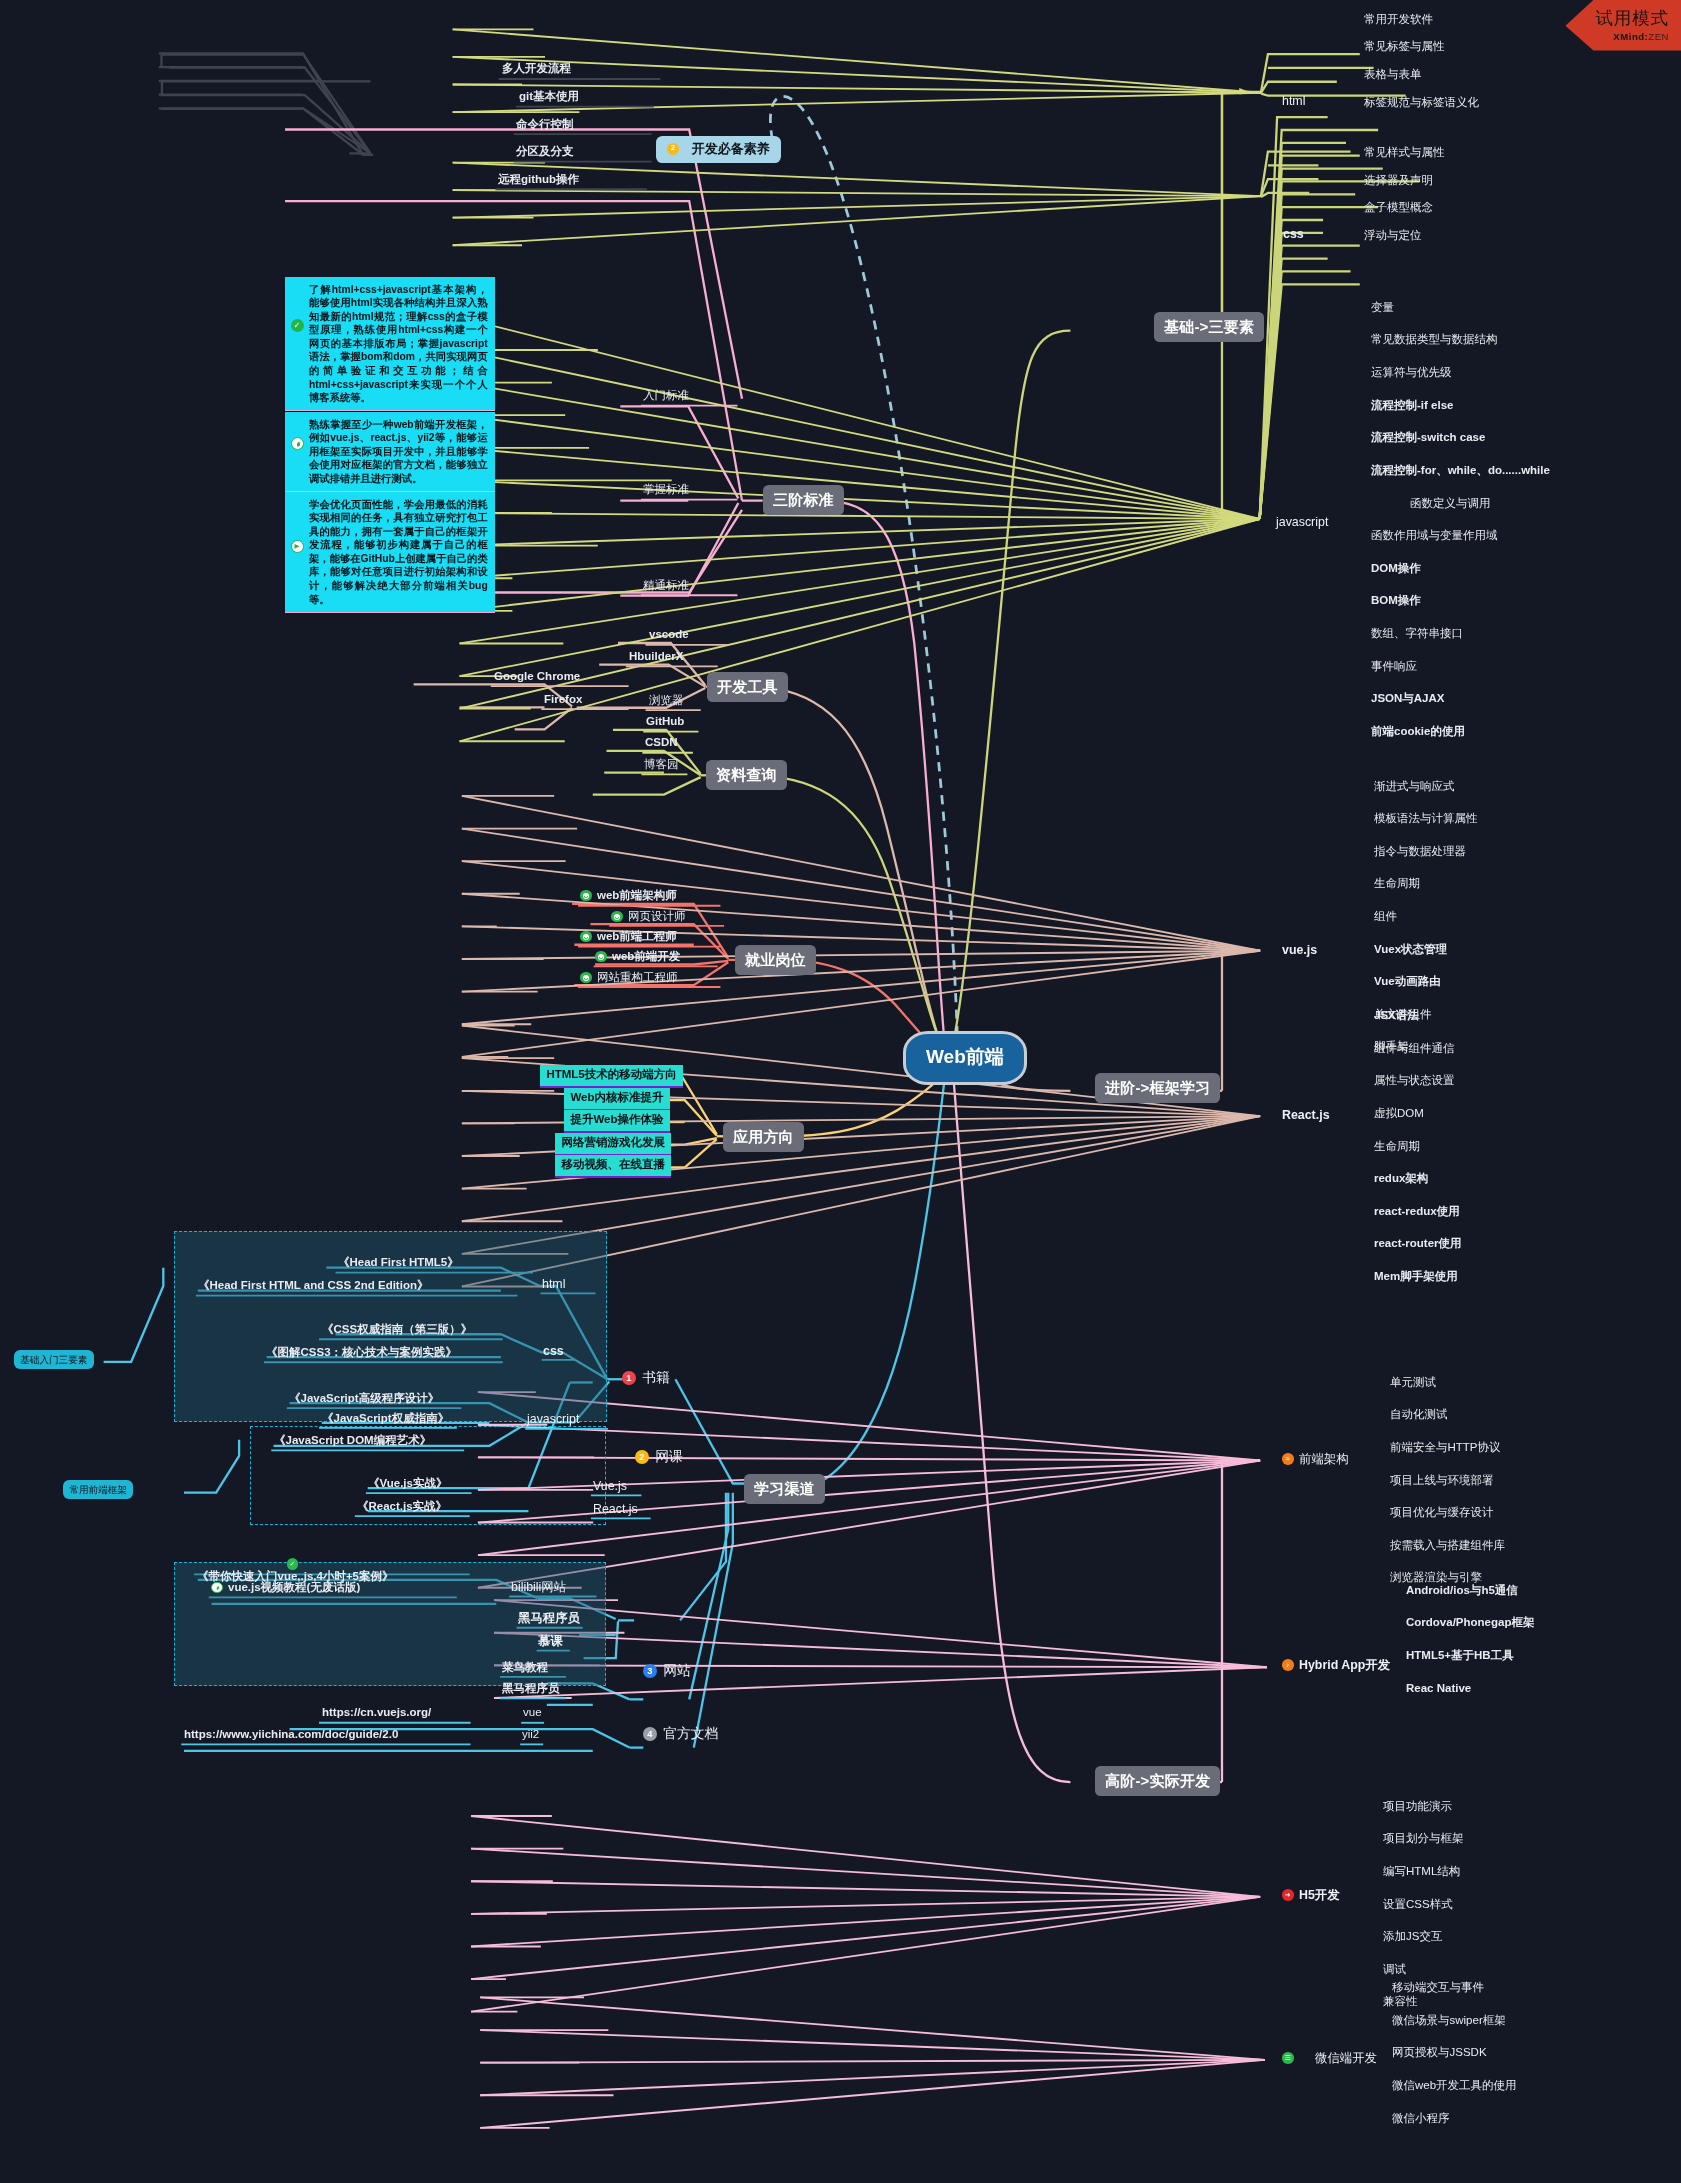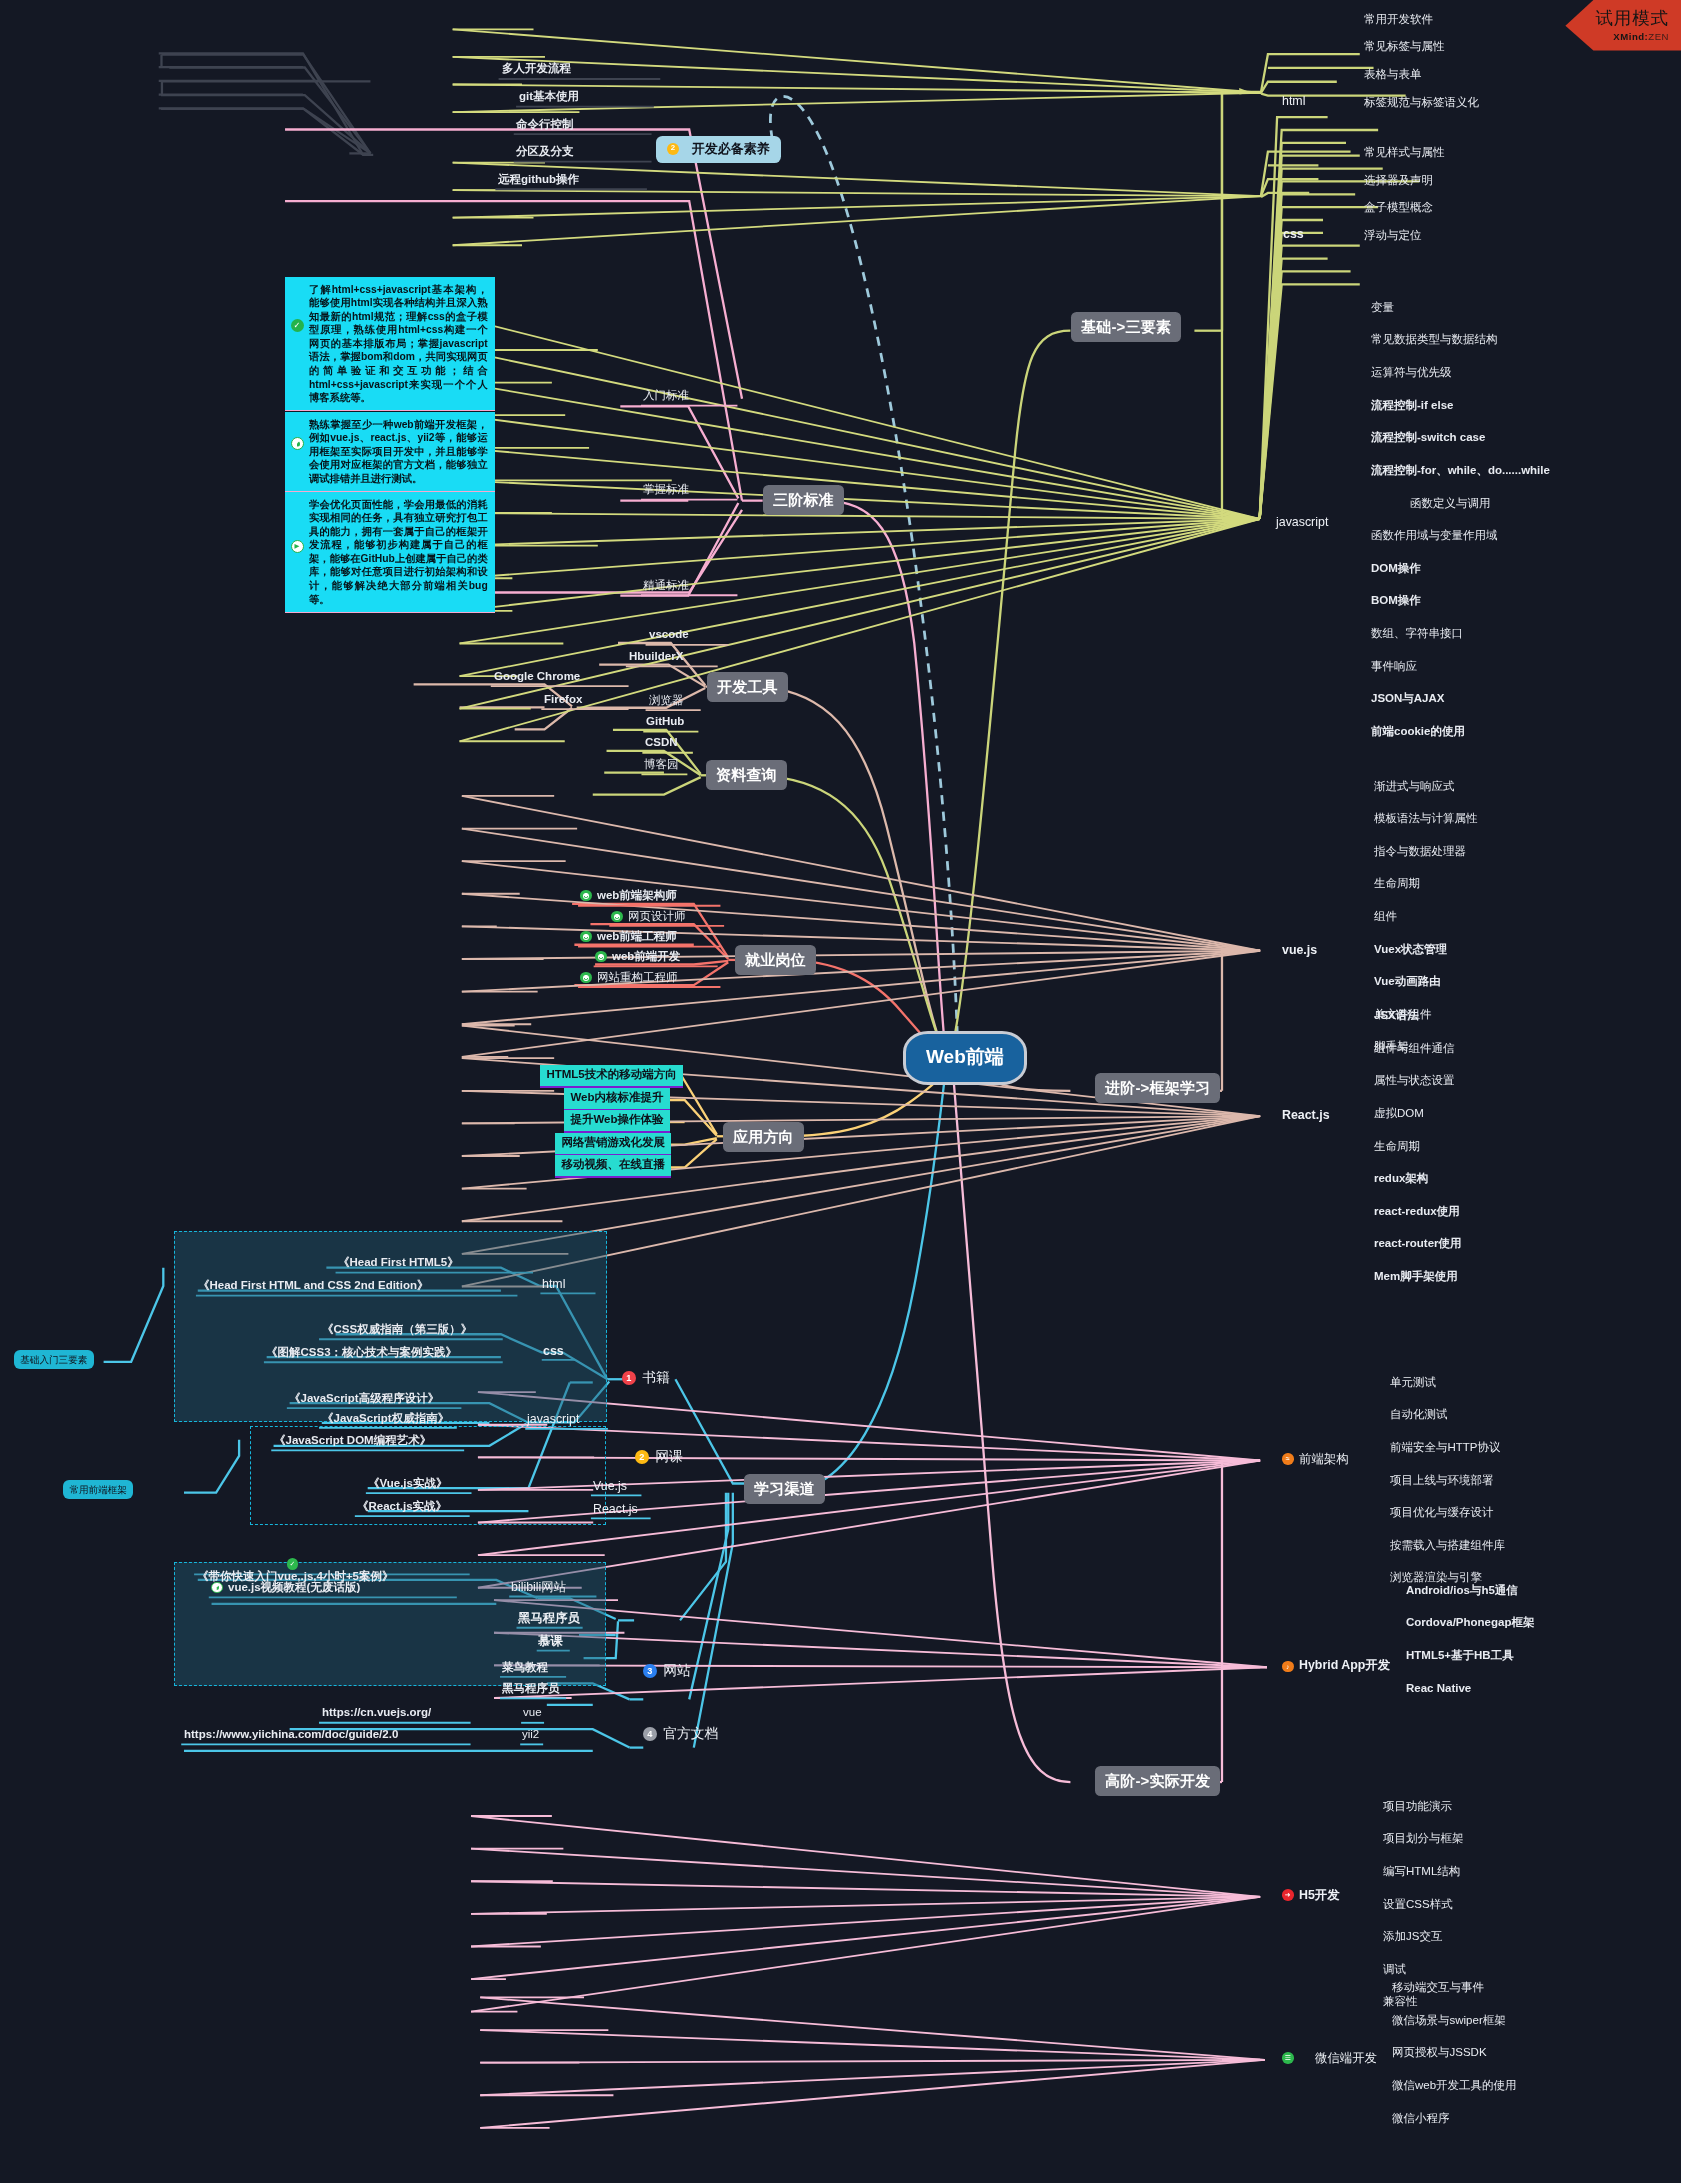--- a/index.html
+++ b/index.html
@@ -683,21 +683,21 @@
 
   <div class="node chan" style="left:643px; top:1726px;">
     <span class="num n4">4</span>
     <span>官方文档</span>
   </div>
   <div class="node leaf" style="left:523px; top:1706px;">vue</div>
   <div class="node leaf" style="left:522px; top:1728px;">yii2</div>
   <div class="node leaf bold" style="left:322px; top:1706px;">https://cn.vuejs.org/</div>
   <div class="node leaf bold" style="left:184px; top:1728px;">https://www.yiichina.com/doc/guide/2.0</div>
 
-  <div class="node pill-main" style="left:1071px; top:312px;">基础-&gt;三要素</div>
+  <div class="node pill-main" style="left:1154px; top:312px;">基础-&gt;三要素</div>
   <div class="node mid thin" style="left:1282px; top:94px;">html</div>
   <div class="node mid" style="left:1283px; top:227px;">css</div>
   <div class="node mid thin" style="left:1276px; top:515px;">javascript</div>
 
   <div id="basics-html" style="position: absolute; left: 912px; top: 0px;">
       <div class="node leaf" style="left: 452px; top: 13px;">常用开发软件</div>
       <div class="node leaf" style="left: 452px; top: 40px;">常见标签与属性</div>
       <div class="node leaf" style="left: 452px; top: 68px;">表格与表单</div>
       <div class="node leaf" style="left: 452px; top: 96px;">标签规范与标签语义化</div>
     </div>
@@ -748,21 +748,21 @@
       <div class="node leaf bold" style="left: 462px; top: 1205px;">react-redux使用</div>
       <div class="node leaf bold" style="left: 462px; top: 1237px;">react-router使用</div>
       <div class="node leaf bold" style="left: 462px; top: 1270px;">Mem脚手架使用</div>
     </div>
 
   <div class="node pill-main" style="left:1095px; top:1766px;">高阶-&gt;实际开发</div>
   <div class="node mid leaf-row thin" style="left:1282px; top:1452px;">
     <span class="ricon ri-rss">≈</span>
     <span>前端架构</span>
   </div>
-  <div class="node mid leaf-row" style="left:1282px; top:1658px;align-items:flex-end;">
+  <div class="node mid leaf-row" style="left:1282px; top:1658px;">
     <span class="ricon ri-bell">♪</span>
     <span>Hybrid App开发</span>
   </div>
   <div class="node mid leaf-row" style="left:1282px; top:1888px;">
     <span class="ricon ri-arrow">➜</span>
     <span>H5开发</span>
   </div>
   <div class="node mid leaf-row thin" style="left:1282px; top:2051px;gap:16px;">
     <span class="ricon ri-chat">☰</span>
     <span>微信端开发</span>

